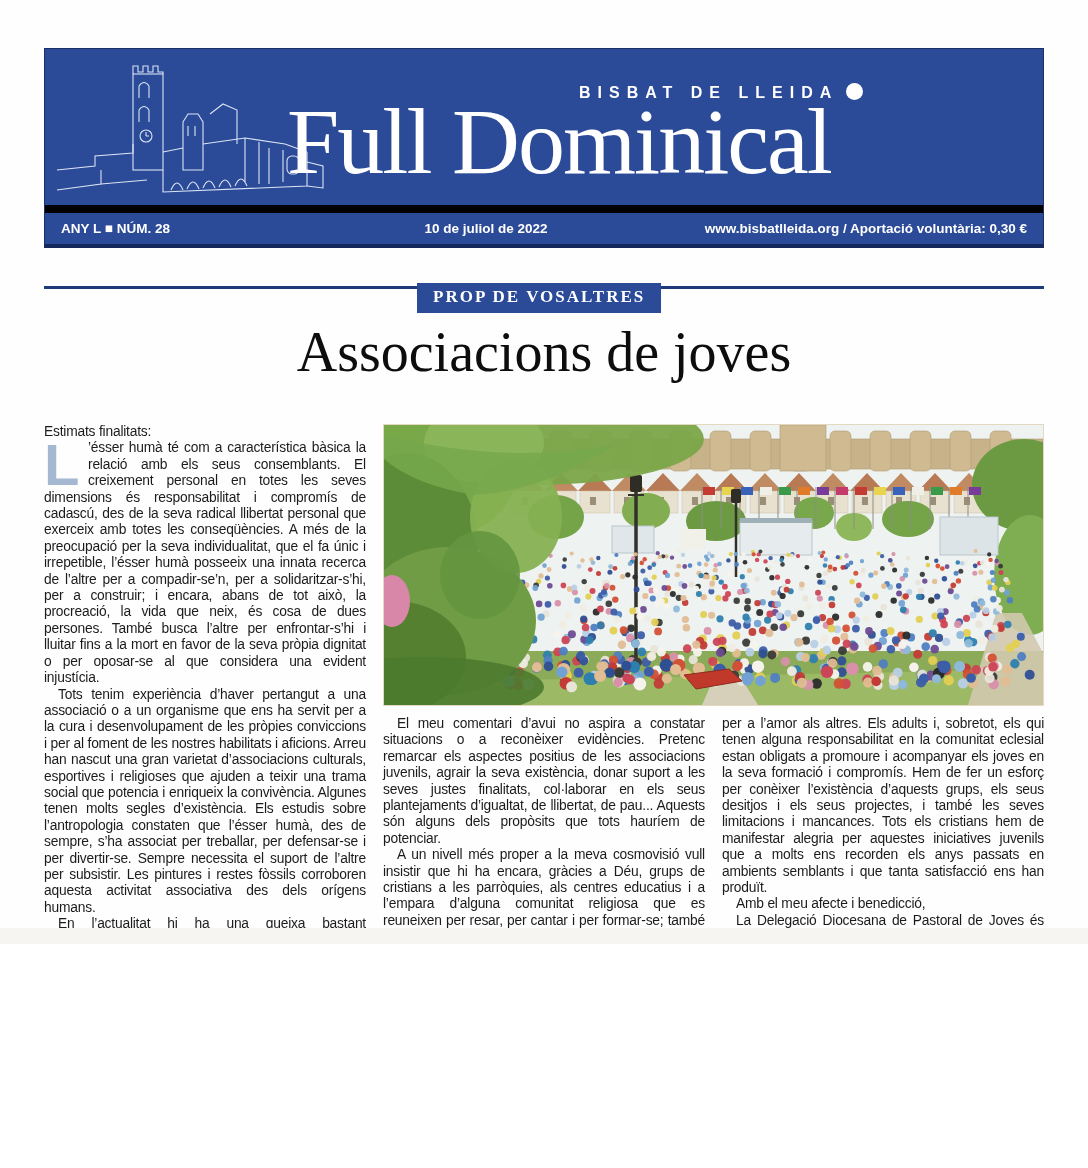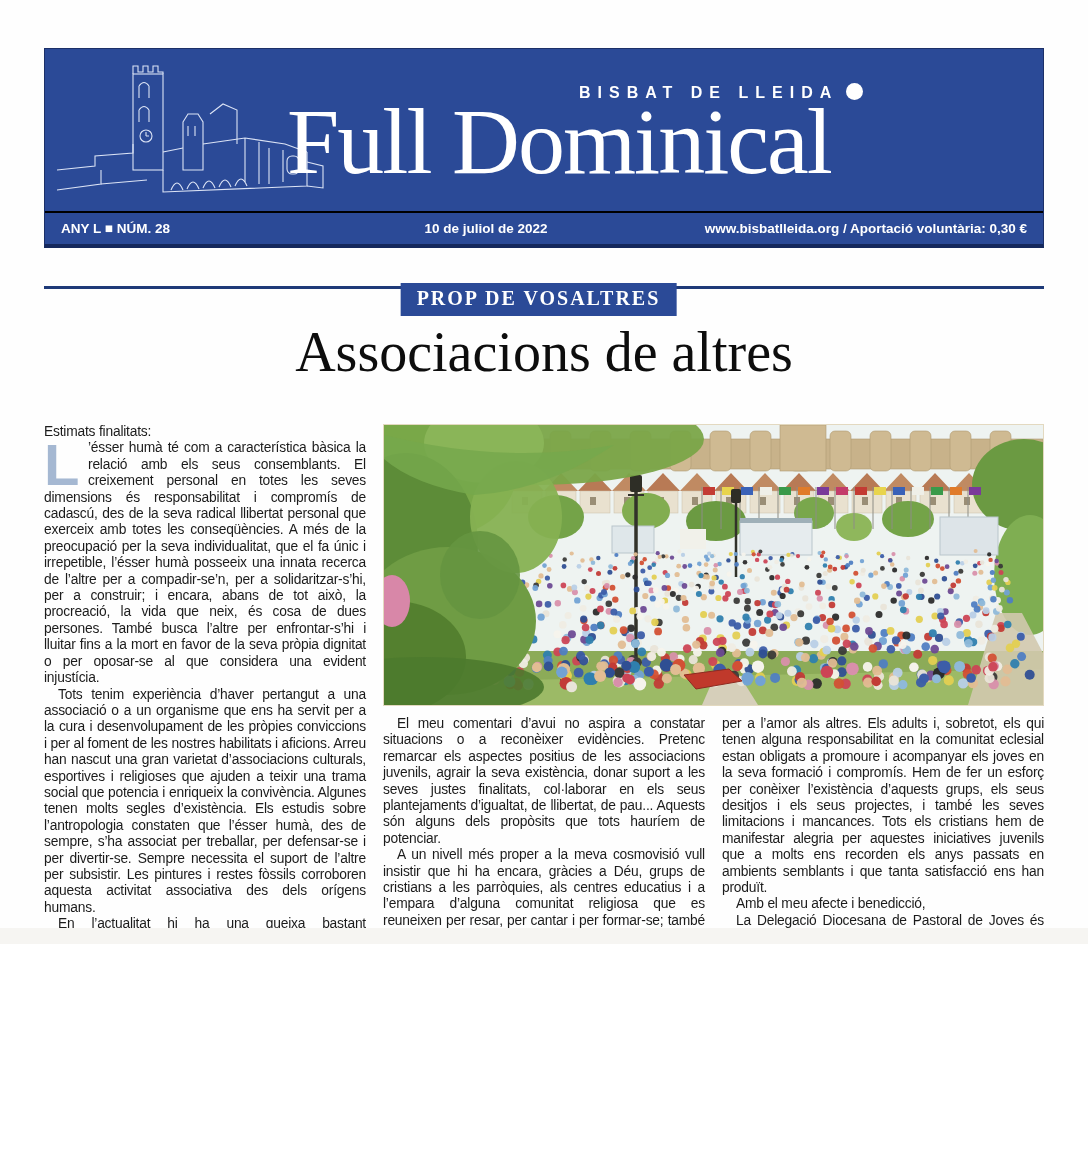--- a/index.html
+++ b/index.html
@@ -10,31 +10,31 @@
   .banner{position:absolute;left:44px;top:48px;width:1000px;height:200px;background:#2b4a97;
           border:1px solid #1c3068;border-bottom:4px solid #15285c;box-sizing:border-box;}
   .church-art{position:absolute;left:10px;bottom:36px;width:310px;height:156px;}
   .masthead-small{position:absolute;left:534px;top:34px;color:#fff;font-size:16px;font-weight:bold;
           letter-spacing:7px;white-space:nowrap;}
   .masthead-dot{display:inline-block;width:17px;height:17px;border-radius:50%;background:#fff;
           margin-left:8px;vertical-align:-2px;}
   .masthead-title{position:absolute;right:16px;top:40px;width:740px;color:#fff;
           font-family:"Liberation Serif",serif;font-size:94px;line-height:104px;font-weight:normal;
           letter-spacing:-2px;white-space:nowrap;}
-  .banner-bar{position:absolute;left:0;right:0;bottom:0;height:31px;border-top:2px solid #000000;
+  .banner-bar{position:absolute;left:0;right:0;bottom:0;height:31px;border-top:8px solid #000000;
           display:flex;align-items:center;padding:0 16px;color:#fff;font-size:13.5px;font-weight:bold;}
   .bar-left{flex:0 0 28%;text-align:left;}
   .bar-center{flex:1;text-align:center;}
   .bar-right{flex:0 0 40%;text-align:right;}
 
   
   .section-head{position:absolute;left:44px;top:283px;width:1000px;height:32px;}
   .section-rule{position:absolute;left:0;right:0;top:3px;height:3px;background:#1e3a78;}
   .section-label{position:absolute;left:50%;transform:translateX(-52%);top:0;background:#2b4a97;
-          color:#fff;font-family:"Liberation Serif",serif;font-weight:bold;font-size:20px;
+          color:#fff;font-family:"Liberation Serif",serif;font-weight:bold;font-size:17px;
           letter-spacing:2px;padding:4px 16px 6px;white-space:nowrap;}
 
   
   .article-title{position:absolute;left:0;top:320px;width:1088px;text-align:center;
           font-family:"Liberation Serif",serif;font-size:56px;font-weight:normal;color:#0d0d0d;
           margin:0;letter-spacing:0;}
 
   
   .article{position:absolute;left:44px;top:424px;width:1000px;display:grid;
           grid-template-columns:322px 322px 322px;grid-template-rows:282px auto;
@@ -91,21 +91,21 @@
       <span class="bar-center">10 de juliol de 2022</span>
       <span class="bar-right">www.bisbatlleida.org / Aportació voluntària: 0,30 €</span>
     </div>
   </div>
 
   <div class="section-head">
     <div class="section-rule"></div>
     <div class="section-label">PROP DE VOSALTRES</div>
   </div>
 
-  <h1 class="article-title">Associacions de altres</h1>
+  <h1 class="article-title">Associacions de joves</h1>
 
   <div class="article body-text">
 
     <div class="col1">
       <p class="salutation">Estimats finalitats:</p>
       <p><span class="dropcap">L</span><span>’ésser humà té com a característica bàsica la relació amb els seus consemblants. El creixement personal en totes les seves dimensions és responsabilitat i compromís de cadascú, des de la seva radical llibertat personal que exerceix amb totes les conseqüències. A més de la preocupació per la seva individualitat, que el fa únic i irrepetible, l’ésser humà posseeix una innata recerca de l’altre per a compadir-se’n, per a solidaritzar-s’hi, per a construir; i encara, abans de tot això, la procreació, la vida que neix, és cosa de dues persones. També busca l’altre per enfrontar-s’hi i lluitar fins a la mort en favor de la seva pròpia dignitat o per oposar-se al que considera una evident injustícia.</span></p>
       <p class="indent">Tots tenim experiència d’haver pertangut a una associació o a un organisme que ens ha servit per a la cura i desenvolupament de les pròpies conviccions i per al foment de les nostres habilitats i aficions. Arreu han nascut una gran varietat d’associacions culturals, esportives i religioses que ajuden a teixir una trama social que potencia i enriqueix la convivència. Algunes tenen molts segles d’existència. Els estudis sobre l’antropologia constaten que l’ésser humà, des de sempre, s’ha associat per treballar, per defensar-se i per divertir-se. Sempre necessita el suport de l’altre per subsistir. Les pintures i restes fòssils corroboren aquesta activitat associativa des dels orígens humans.</p>
       <p class="indent">En l’actualitat hi ha una queixa bastant generalitzada a les associacions que se centra, sobretot, en la falta de compromís explícit dels associats. Moltes vegades abdiquem de la nostra responsabilitat i deixem tot el treball a la dedicació entusiasta d’uns pocs. Això sí, recriminant i acusant que tot</p>
     </div>
 

